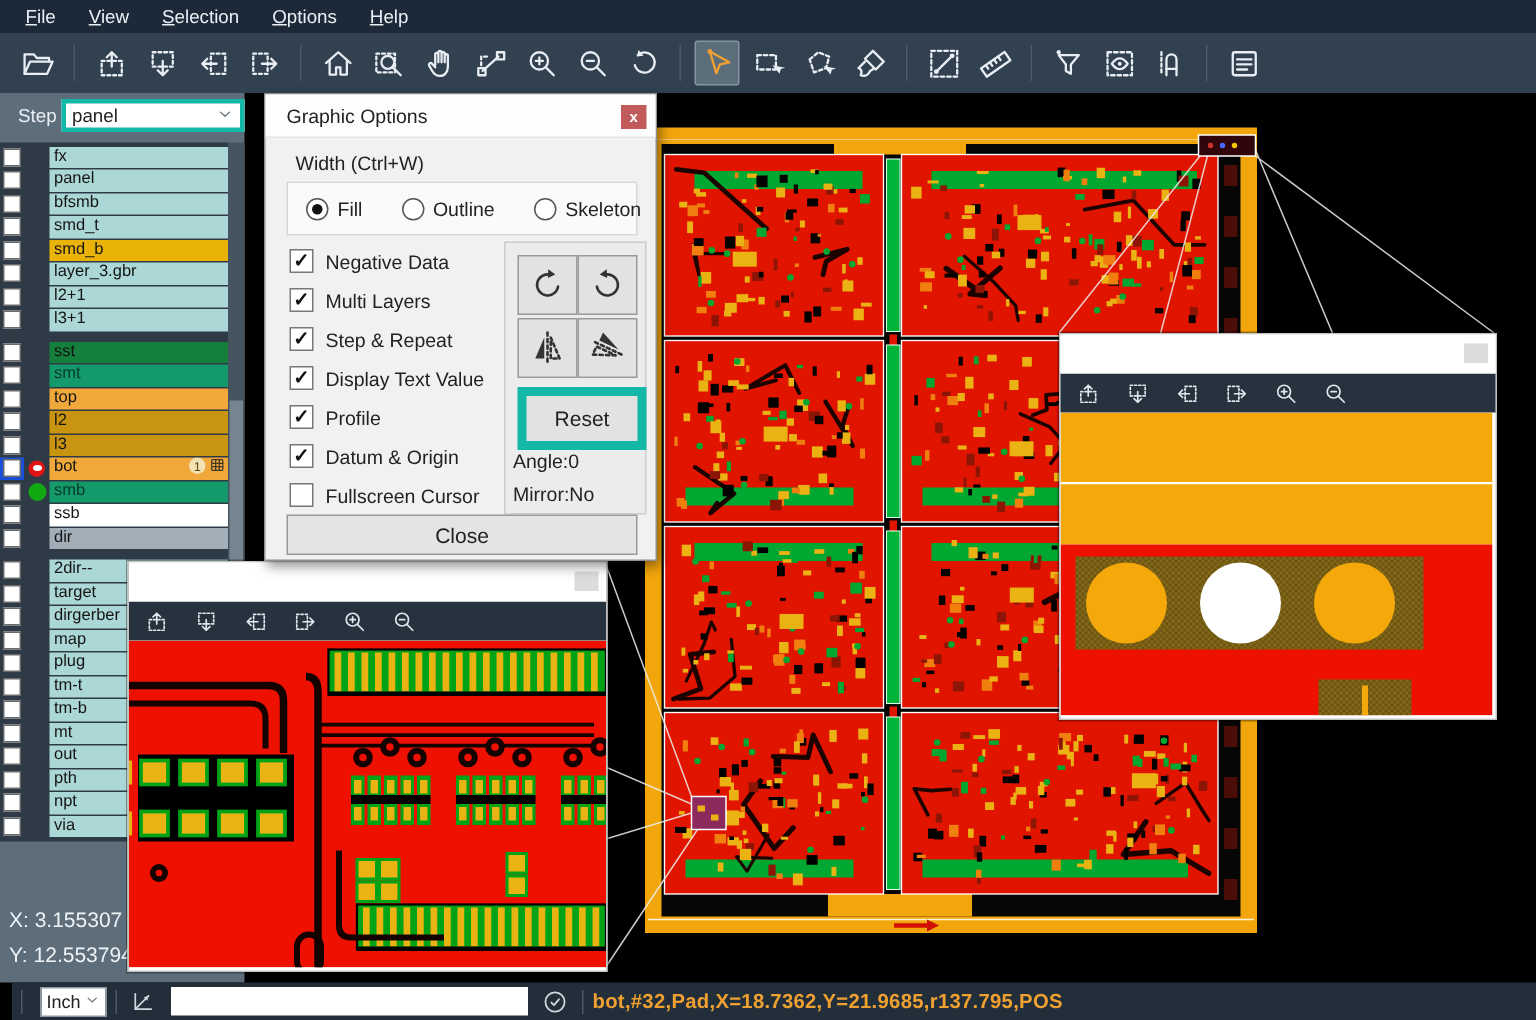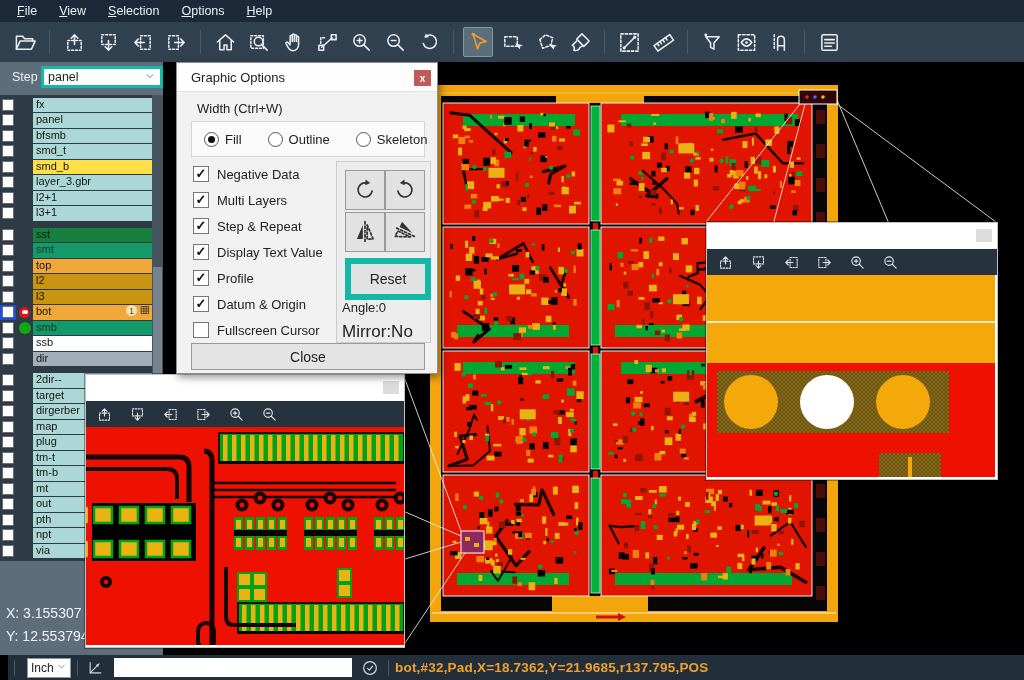--- a/index.html
+++ b/index.html
@@ -67,21 +67,21 @@
   .chkrow{display:flex;align-items:center;height:26px;gap:8px;}
   .chk{width:14px;height:14px;background:#fff;border:1px solid #777;display:flex;align-items:center;
        justify-content:center;font-size:13px;color:#111;font-weight:bold;line-height:14px;}
   .chklabel{font-size:13px;color:#222;}
   .rpanel{position:absolute;left:159px;top:98px;width:93px;height:180px;background:#ececec;border:1px solid #cccccc;}
   .rbtn{position:absolute;width:38px;height:38px;background:#e2e2e2;border:1px solid #9a9a9a;
         display:flex;align-items:center;justify-content:center;color:#333;}
   .resetbtn{position:absolute;left:8px;top:96px;width:74px;height:30px;background:#e2e2e2;border:6px solid #14b8a6;
             font-size:14px;color:#222;display:flex;align-items:center;justify-content:center;}
   .angletxt{position:absolute;left:5px;top:138px;font-size:13px;color:#222;}
-  .mirrortxt{position:absolute;left:5px;top:160px;font-size:17px;color:#222;}
+  .mirrortxt{position:absolute;left:5px;top:160px;font-size:13px;color:#222;}
   .dcloselong{position:absolute;left:14px;top:280px;width:232px;height:25px;background:#e4e4e4;border:1px solid #999;
               font-size:14px;color:#222;display:flex;align-items:center;justify-content:center;}
 </style>
 </head>
 <body>
 
 <div class="menubar" id="menubar">
     <div class="menu-item"><u>F</u>ile</div>
     <div class="menu-item"><u>V</u>iew</div>
     <div class="menu-item"><u>S</u>election</div>
@@ -1139,21 +1139,21 @@
         <div class="indcol"></div>
         <div class="namecell" style="background: rgb(171, 215, 214);">
           <span>smd_t</span>
         </div>
       </div>
       <div class="lrow">
         <div class="cbxcol">
           <div class="cbx"></div>
         </div>
         <div class="indcol"></div>
-        <div class="namecell" style="background: #fde047;">
+        <div class="namecell" style="background: #eab308;">
           <span>smd_b</span>
         </div>
       </div>
       <div class="lrow">
         <div class="cbxcol">
           <div class="cbx"></div>
         </div>
         <div class="indcol"></div>
         <div class="namecell" style="background: rgb(171, 215, 214);">
           <span>layer_3.gbr</span>

